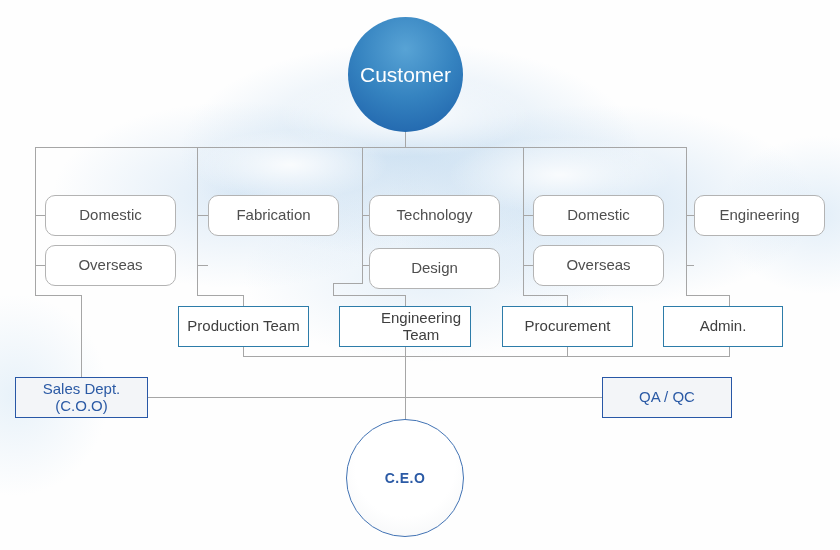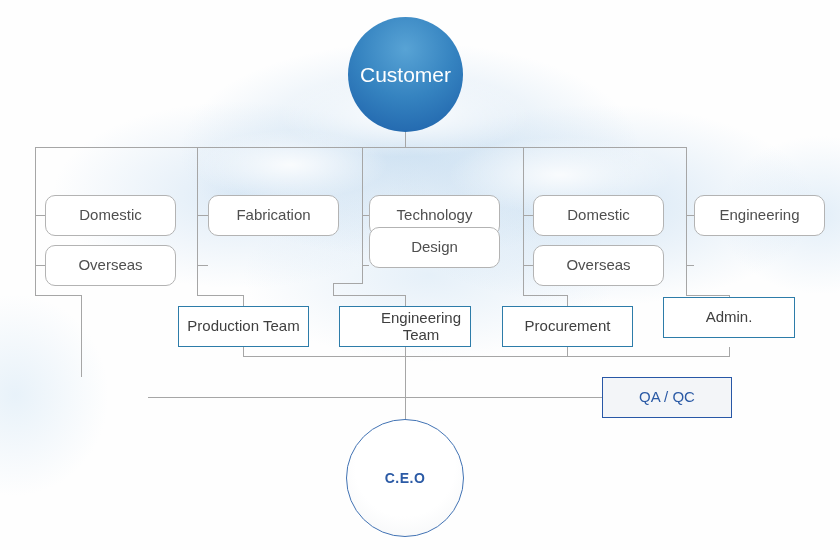--- a/index.html
+++ b/index.html
@@ -101,40 +101,43 @@
   <div class="box dept" style="left:533px;top:195px;">
       <span>Domestic</span>
     </div>
   <div class="box dept" style="left:694px;top:195px;">
       <span>Engineering</span>
     </div>
 
   <div class="box dept" style="left:45px;top:245px;">
       <span>Overseas</span>
     </div>
-  <div class="box dept" style="left:369px;top:227px;text-align:right;">
+  <div class="box dept" style="left:369px;top:248px;text-align:right;">
       <span>Design</span>
     </div>
   <div class="box dept" style="left:533px;top:245px;">
       <span>Overseas</span>
     </div>
 
   <div class="box team" style="left:178px;top:306px;text-align:center;">
       <span>Production Team</span>
     </div>
   <div class="box team" style="left:339px;top:306px;width:132px;padding-left:32px;">
       <span>Engineering Team</span>
     </div>
   <div class="box team" style="left:502px;top:306px;">
       <span>Procurement</span>
     </div>
-  <div class="box team" style="left:663px;top:297px;width:132px;">
+  <div class="box team" style="left:663px;top:306px;width:120px;">
       <span>Admin.</span>
     </div>
 
+  <div class="box exec" style="left:15px;top:377px;">
+      <span>Sales Dept. (C.O.O)</span>
+    </div>
   <div class="box exec" style="left:602px;top:377px;width:130px;">
       <span>QA / QC</span>
     </div>
 
   <div class="circle" id="ceo-circle">
     <span>C.E.O</span>
   </div>
 
 </div>
 

